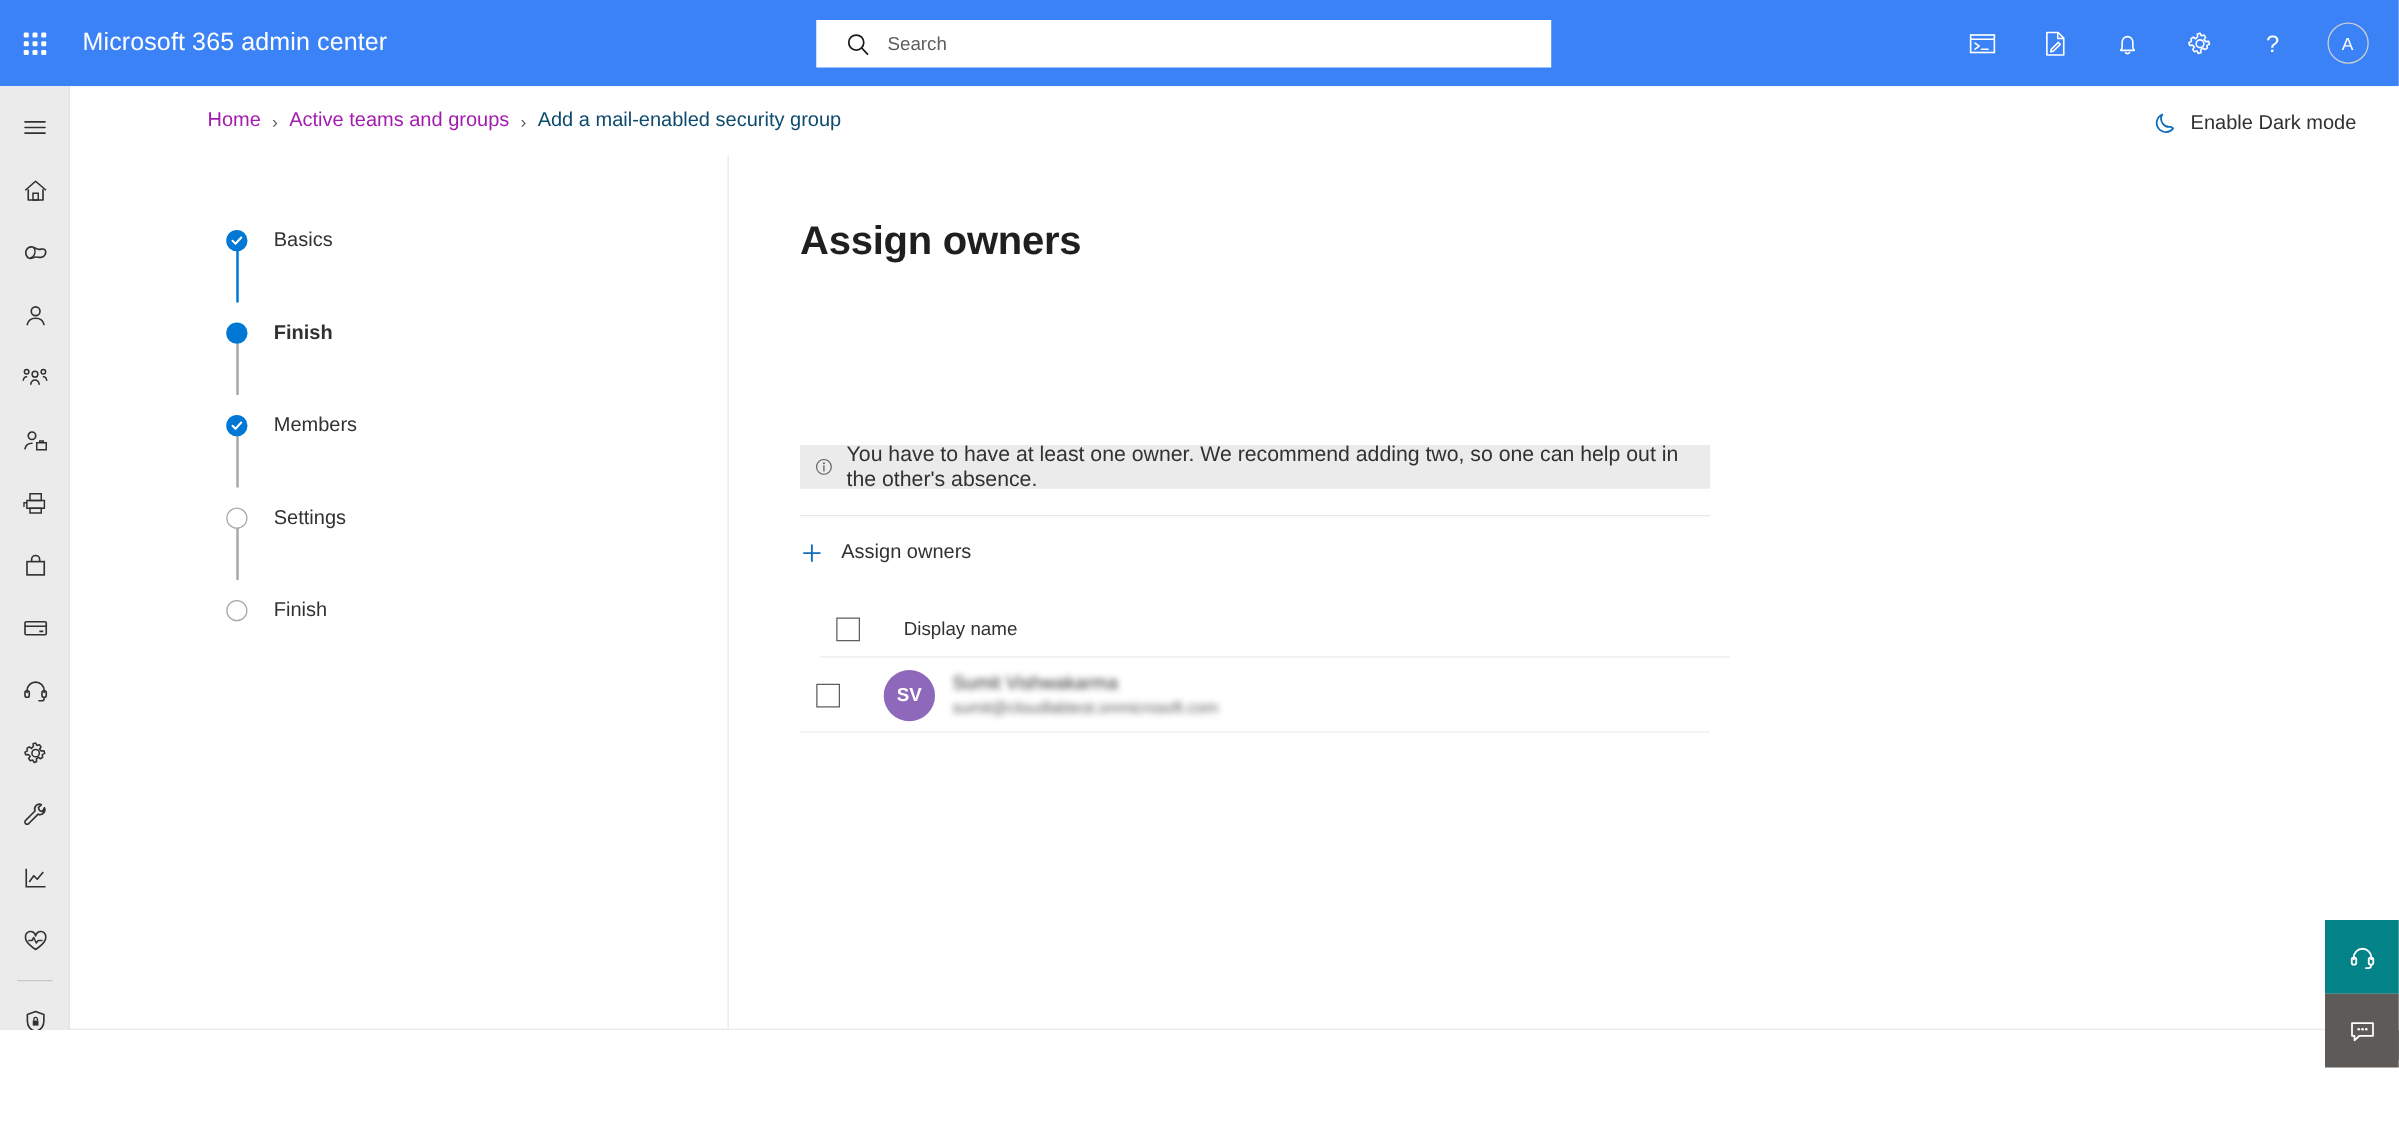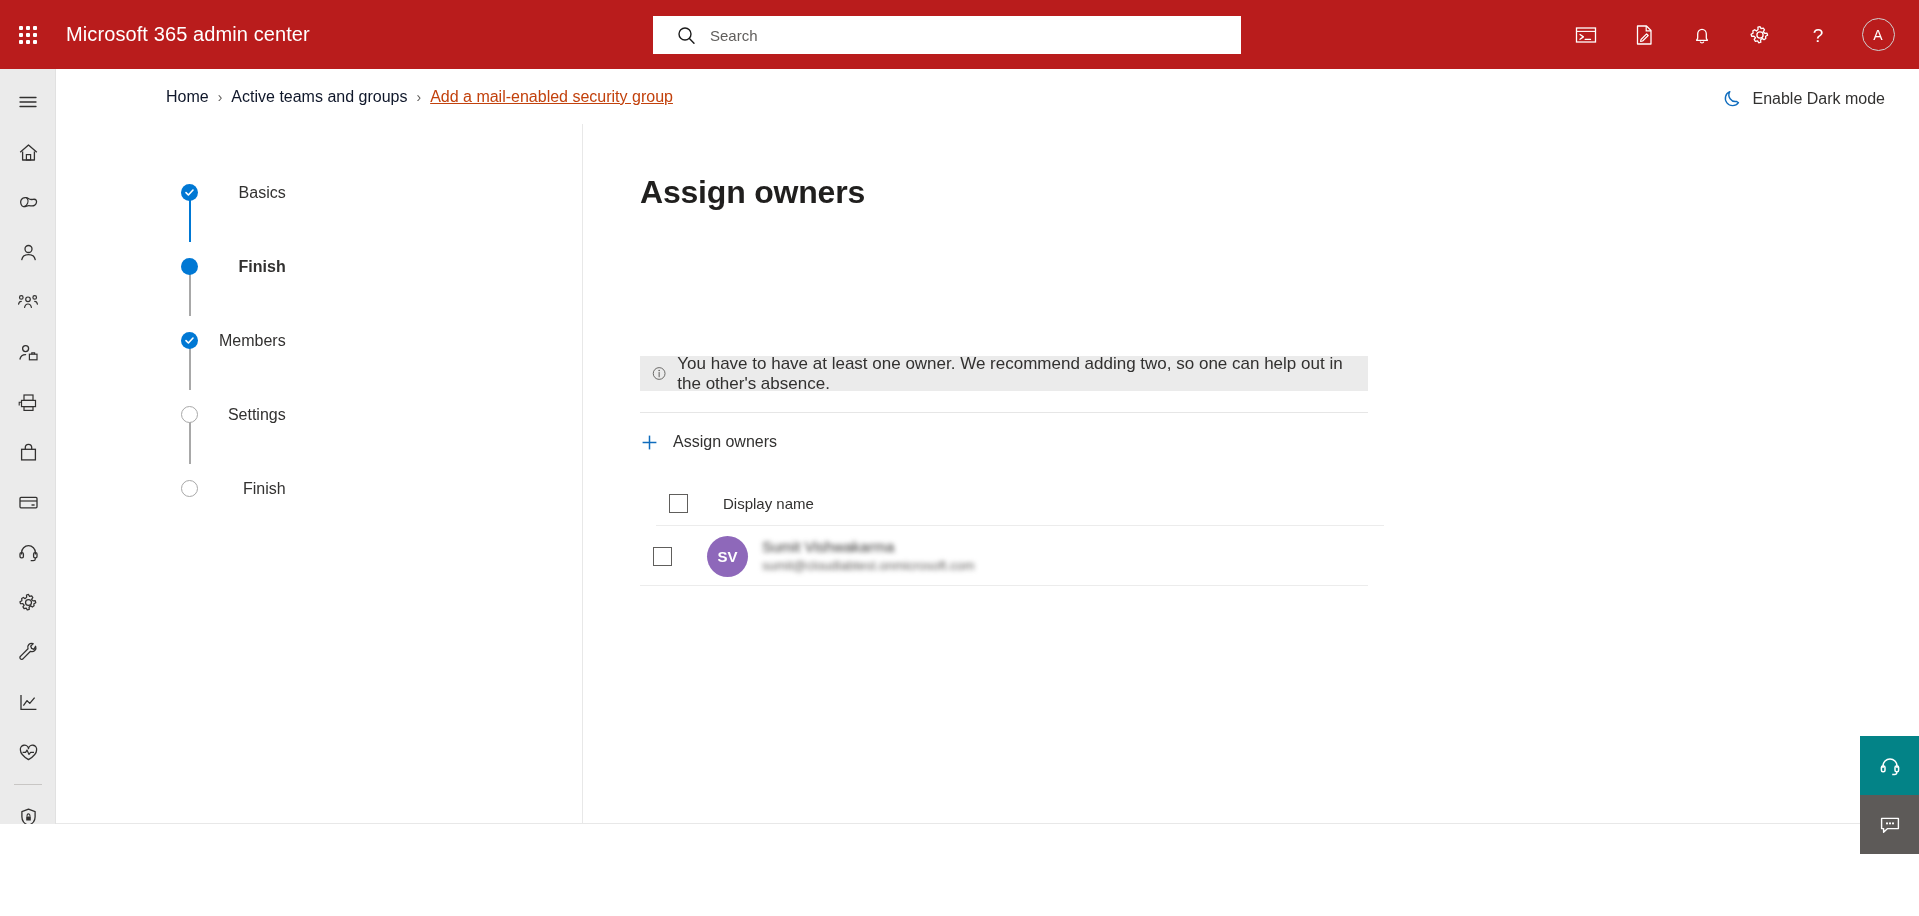--- a/index.html
+++ b/index.html
@@ -9,21 +9,21 @@
     overflow: hidden;
     background: #ffffff;
     font-family: "Liberation Sans", sans-serif;
     -webkit-font-smoothing: antialiased;
   }
 
   
   #suitebar {
     position: absolute; top: 0; left: 0;
     width: 1919px; height: 69px;
-    background: #b91c1c;
+    background: #3b82f6;
     display: flex; align-items: center;
   }
   #waffle {
     width: 56px; height: 69px;
     display: flex; align-items: center; justify-content: center;
     cursor: pointer;
   }
   .waffle-grid {
     display: grid;
     grid-template-columns: repeat(3, 4px);
@@ -97,26 +97,26 @@
     position: absolute; left: 56px; top: 69px;
     width: 1863px; height: 55px;
     background: #ffffff;
     display: flex; align-items: center;
   }
   #breadcrumb {
     margin-left: 110px;
     display: flex; align-items: center;
     font-size: 16px; color: #323130;
   }
-  .bc-link { color: #0f172a; cursor: pointer; white-space: nowrap; }
+  .bc-link { color: #a21caf; cursor: pointer; white-space: nowrap; }
   .bc-sep {
     margin: 0 9px; color: #605e5c; font-size: 14px;
     display: inline-block;
   }
-  .bc-current { color: #c2410c; white-space: nowrap; text-decoration: underline; }
+  .bc-current { color: #0c4a6e; white-space: nowrap; }
   #darkmode {
     position: absolute; right: 30px; top: 14px;
     display: flex; align-items: center; gap: 9px;
     cursor: pointer; font-size: 16px; color: #323130;
     padding: 5px 4px;
   }
 
   
   #wizard-body {
     position: absolute; left: 115px; top: 124px;
@@ -130,21 +130,20 @@
   }
   #steps {
     position: absolute; left: 66px; top: 55px;
   }
   .step {
     position: relative;
     display: flex; align-items: center;
     height: 27px;
     margin-bottom: 47px;
     cursor: pointer;
-    justify-content: space-between;
   }
   .step:last-child { margin-bottom: 0; }
   .step-icon {
     width: 17px; height: 17px; border-radius: 50%;
     flex: 0 0 auto;
     display: flex; align-items: center; justify-content: center;
     position: relative; z-index: 2;
     background: #ffffff;
   }
   .step-icon.done { background: #0078d4; }

